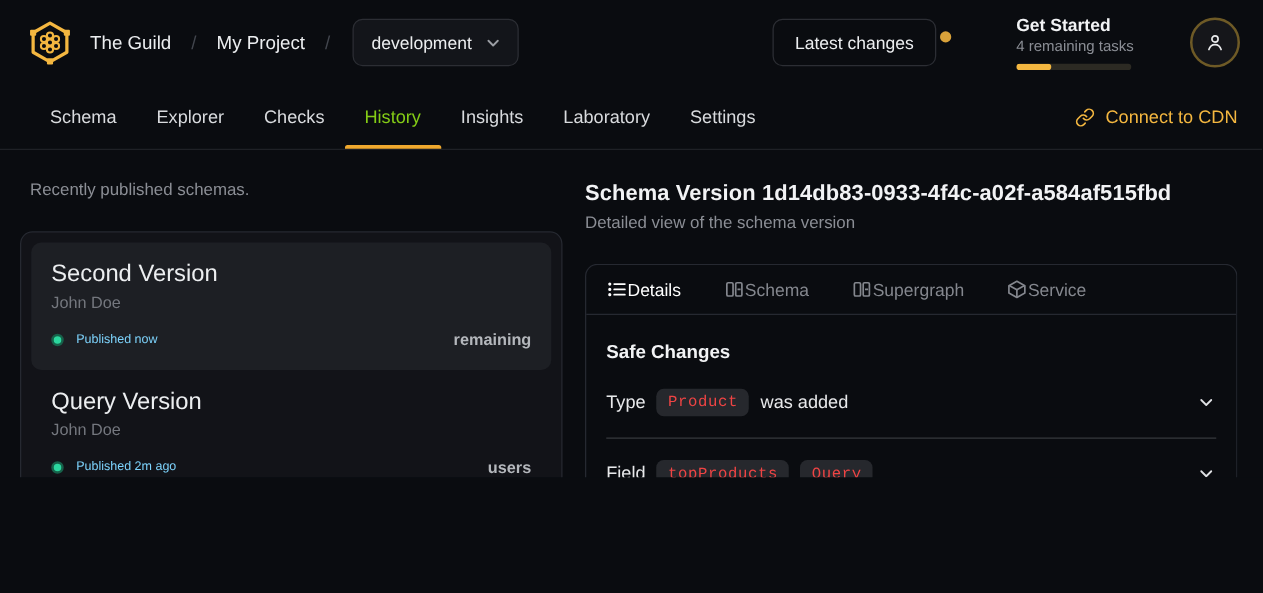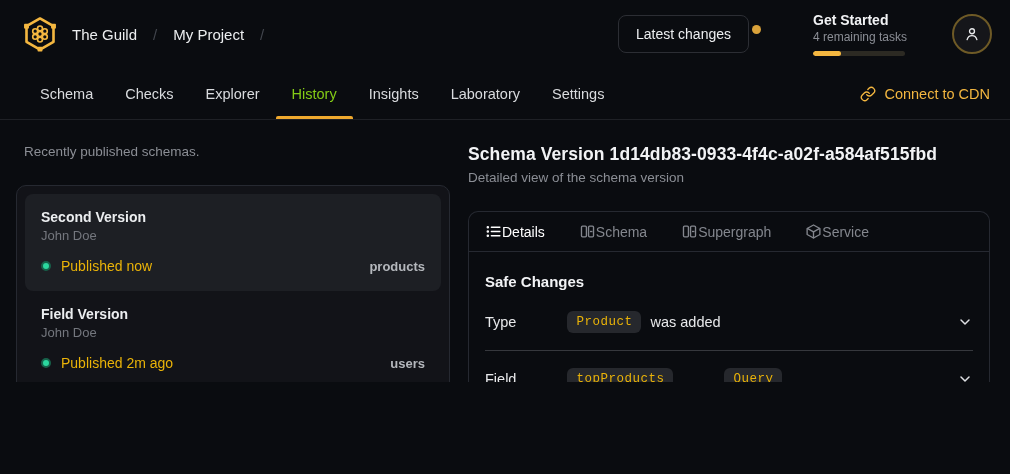--- a/index.html
+++ b/index.html
@@ -69,42 +69,42 @@
   .col-right { flex:1; min-width:0; }
   .sec-title { font-size:19px; font-weight:700; color:#f2f3f5; margin:0 0 5px 8px; letter-spacing:.1px; }
   .col-right .sec-title { font-size:17.5px; font-weight:600; margin-left:0; }
   .sec-sub { font-size:13.5px; color:#8b8e95; margin:0 0 26px 8px; }
   .col-right .sec-sub { margin-left:0; }
 
   
   .versions-card { border:1px solid #262931; border-radius:10px; background:#121318; padding:8px; }
   .version-item { border-radius:8px; padding:15px 16px 17px; cursor:pointer; }
   .version-item.selected { background:#1d1f24; }
-  .vi-name { font-size:14px; font-weight:700; color:#eceef0; }
+  .vi-name { font-size:19px; font-weight:400; color:#eceef0; }
   .vi-author { font-size:13px; color:#74777e; margin-top:3px; }
   .vi-meta { display:flex; align-items:center; margin-top:15px; }
   .pub-dot { width:10px; height:10px; border-radius:50%; background:#2bd79e;
     border:2px solid #17614a; margin-right:10px; flex:none; }
-  .vi-published { font-size:14px; color:#eab308; }
+  .vi-published { font-size:10px; color:#7dd3fc; }
   .vi-service { margin-left:auto; font-size:13px; font-weight:600; color:#b4b7bc; }
 
   
   .detail-panel { border:1px solid #262931; border-radius:10px 10px 0 0; border-bottom:none;
     min-height:320px; }
   .detail-tabbar { display:flex; align-items:center; gap:34px; height:40px;
     padding:0 16px; border-bottom:1px solid #262931; }
   .detail-tab { display:flex; align-items:center; gap:0; font-size:14px;
     color:#84878e; background:none; border:none; font-family:inherit; cursor:pointer;justify-content:center; }
   .detail-tab.active { color:#ffffff; font-weight:500; }
   .detail-content { padding:4px 16px 0; }
   .changes-title { font-size:15px; font-weight:700; color:#f2f3f5; margin:17px 0 4px; }
   .change-row { display:flex; align-items:center; gap:9px; min-height:57px;
     border-bottom:1px solid #36383d; font-size:14.5px; color:#e8e9eb; cursor:pointer; }
   .code-badge { font-family:"Liberation Mono", monospace; font-size:12.5px;
-    color:#eab308; background:#26282d; padding:4px 9px; border-radius:6px; letter-spacing:.5px;margin-left:42px; }
+    color:#ef4444; background:#26282d; padding:4px 9px; border-radius:6px; letter-spacing:.5px; }
   .row-chev { margin-left:auto; color:#dfe1e4; }
 </style>
 </head>
 <body>
 
 <div class="viewport">
 
   <header class="header">
     <div class="brand-group">
       <span class="logo">
@@ -123,20 +123,28 @@
             <rect x="2.5" y="9.5" width="6" height="6" rx="1"></rect>
             <rect x="35.5" y="9.5" width="6" height="6" rx="1"></rect>
             <rect x="19" y="37.5" width="6" height="6" rx="1"></rect>
           </g>
         </svg>
       </span>
       <a class="crumb">The Guild</a>
       <span class="crumb-sep">/</span>
       <a class="crumb">My Project</a>
       <span class="crumb-sep">/</span>
+      <div class="env-select">
+        <span>development</span>
+        <span class="chev">
+          <svg width="15" height="15" viewBox="0 0 24 24" fill="none" stroke="currentColor" stroke-width="2.4" stroke-linecap="round" stroke-linejoin="round">
+              <polyline points="6 9 12 15 18 9"></polyline>
+            </svg>
+        </span>
+      </div>
     </div>
 
     <div class="header-right">
       <button class="latest-btn">Latest changes</button>
       <span class="notif-dot" style="position:relative;"></span>
       <div class="get-started">
         <div class="gs-title">Get Started</div>
         <div class="gs-sub">4 remaining tasks</div>
         <div class="gs-bar">
           <div class="gs-fill" style="width: 30%;"></div>
@@ -149,22 +157,22 @@
             <path d="M5.5 19.5c1-3.4 3.6-5.3 6.5-5.3s5.5 1.9 6.5 5.3"></path>
           </svg>
         </span>
       </div>
     </div>
   </header>
 
   <nav class="nav">
     <div class="nav-tabs">
         <a class="nav-tab">Schema</a>
+        <a class="nav-tab">Explorer</a>
         <a class="nav-tab">Checks</a>
-        <a class="nav-tab">Explorer</a>
         <a class="nav-tab active">History</a>
         <a class="nav-tab">Insights</a>
         <a class="nav-tab">Laboratory</a>
         <a class="nav-tab">Settings</a>
       </div>
     <a class="cdn-link">
       <span>
         <svg width="16" height="16" viewBox="0 0 24 24" fill="none" stroke="currentColor" stroke-width="2" stroke-linecap="round" stroke-linejoin="round">
           <path d="M10 13a5 5 0 0 0 7.54.54l3-3a5 5 0 0 0-7.07-7.07l-1.72 1.71"></path>
           <path d="M14 11a5 5 0 0 0-7.54-.54l-3 3a5 5 0 0 0 7.07 7.07l1.71-1.71"></path>
@@ -179,25 +187,25 @@
     <section class="col-left">
       <p class="sec-sub">Recently published schemas.</p>
       <div class="versions-card">
         <div id="version-list">
             <div class="version-item selected">
               <div class="vi-name">Second Version</div>
               <div class="vi-author">John Doe</div>
               <div class="vi-meta">
                 <span class="pub-dot"></span>
                 <span class="vi-published">Published now</span>
-                <span class="vi-service">products</span>
+                <span class="vi-service">remaining</span>
               </div>
             </div>
             <div class="version-item">
-              <div class="vi-name">Field Version</div>
+              <div class="vi-name">Query Version</div>
               <div class="vi-author">John Doe</div>
               <div class="vi-meta">
                 <span class="pub-dot"></span>
                 <span class="vi-published">Published 2m ago</span>
                 <span class="vi-service">users</span>
               </div>
             </div>
           </div>
       </div>
     </section>

